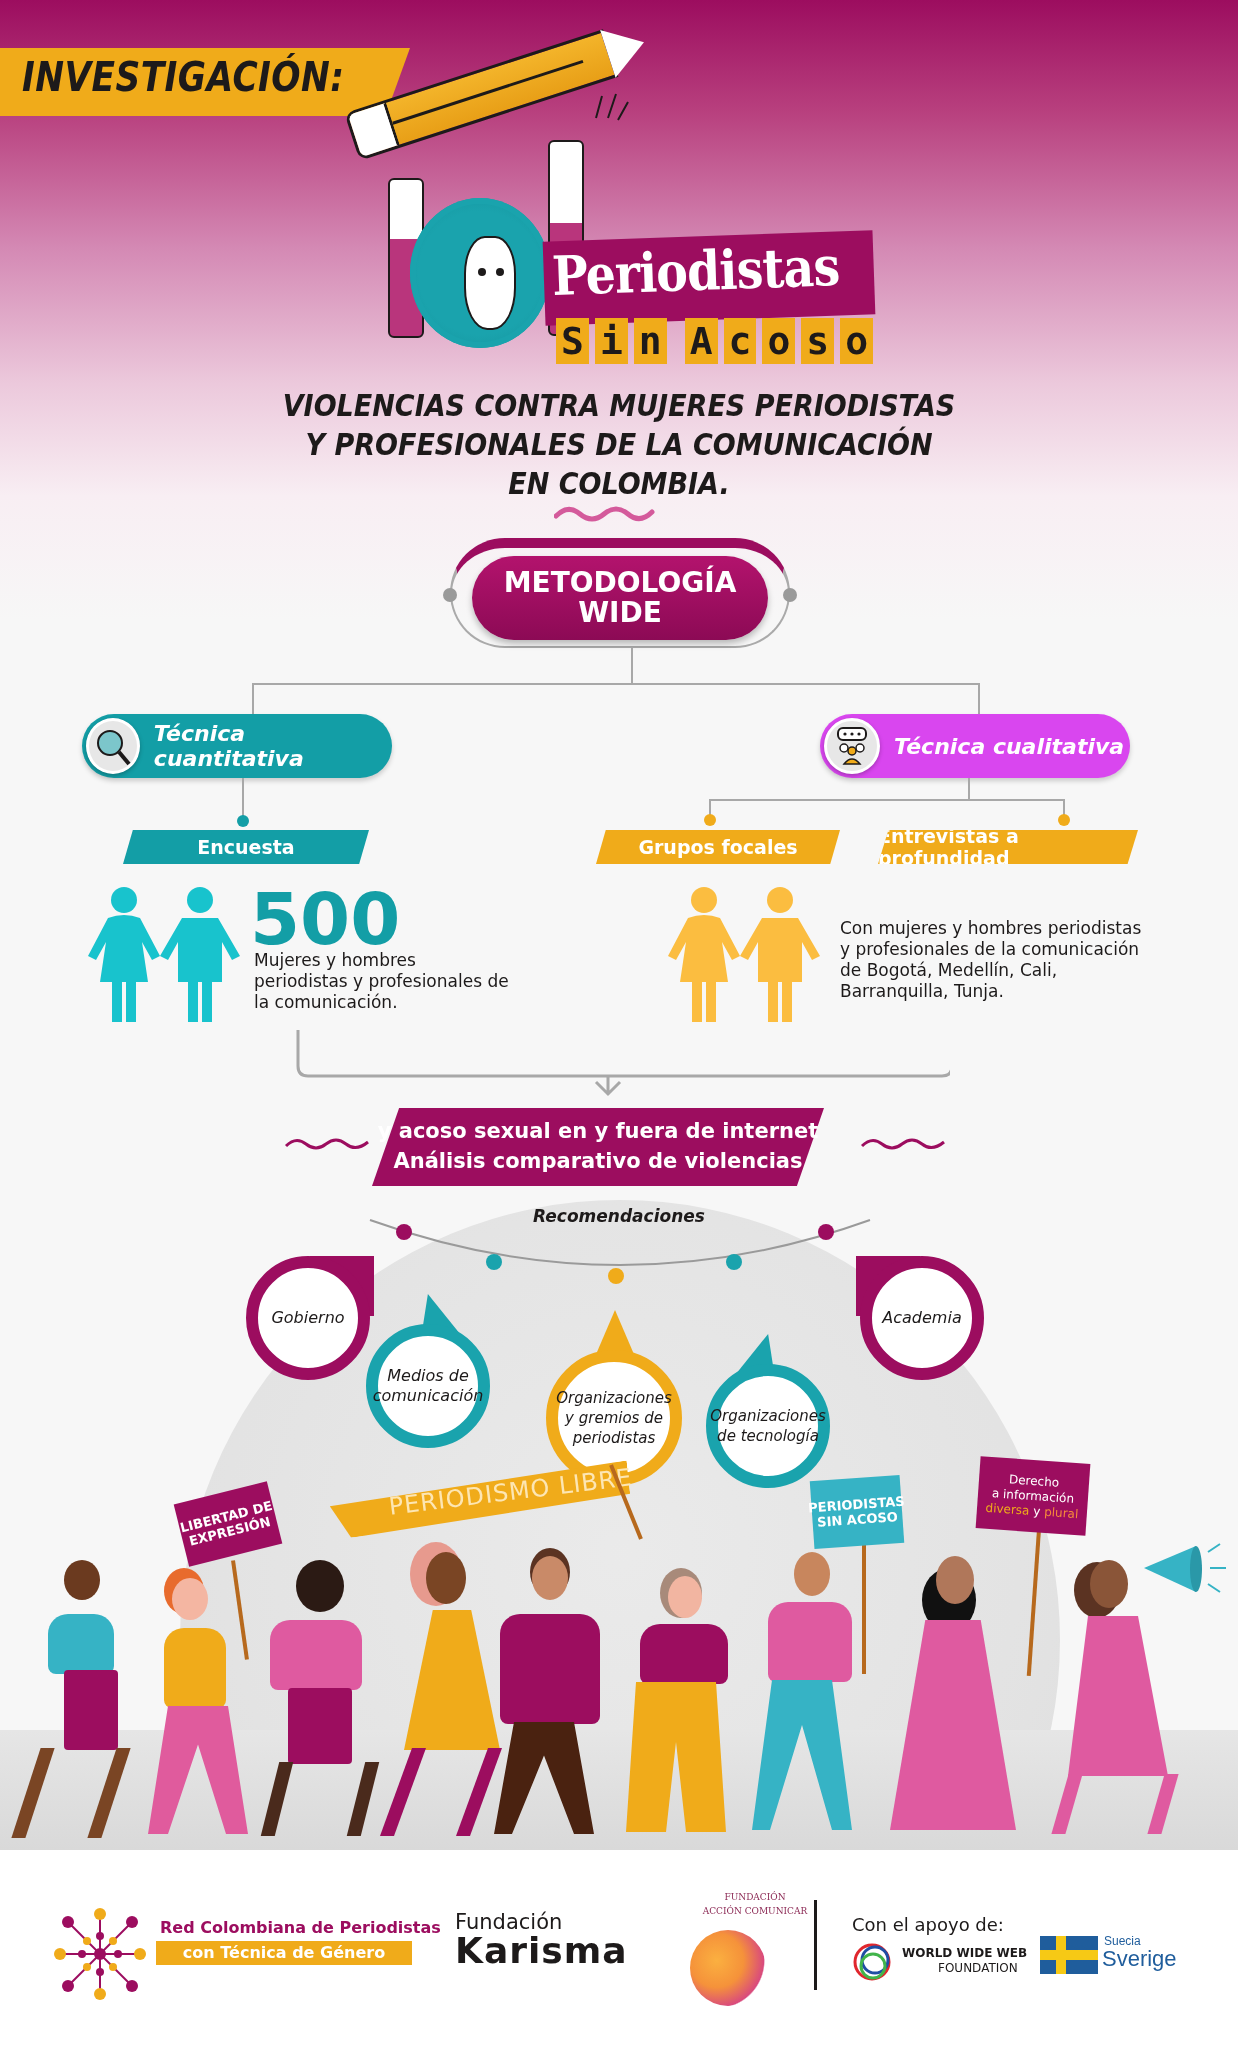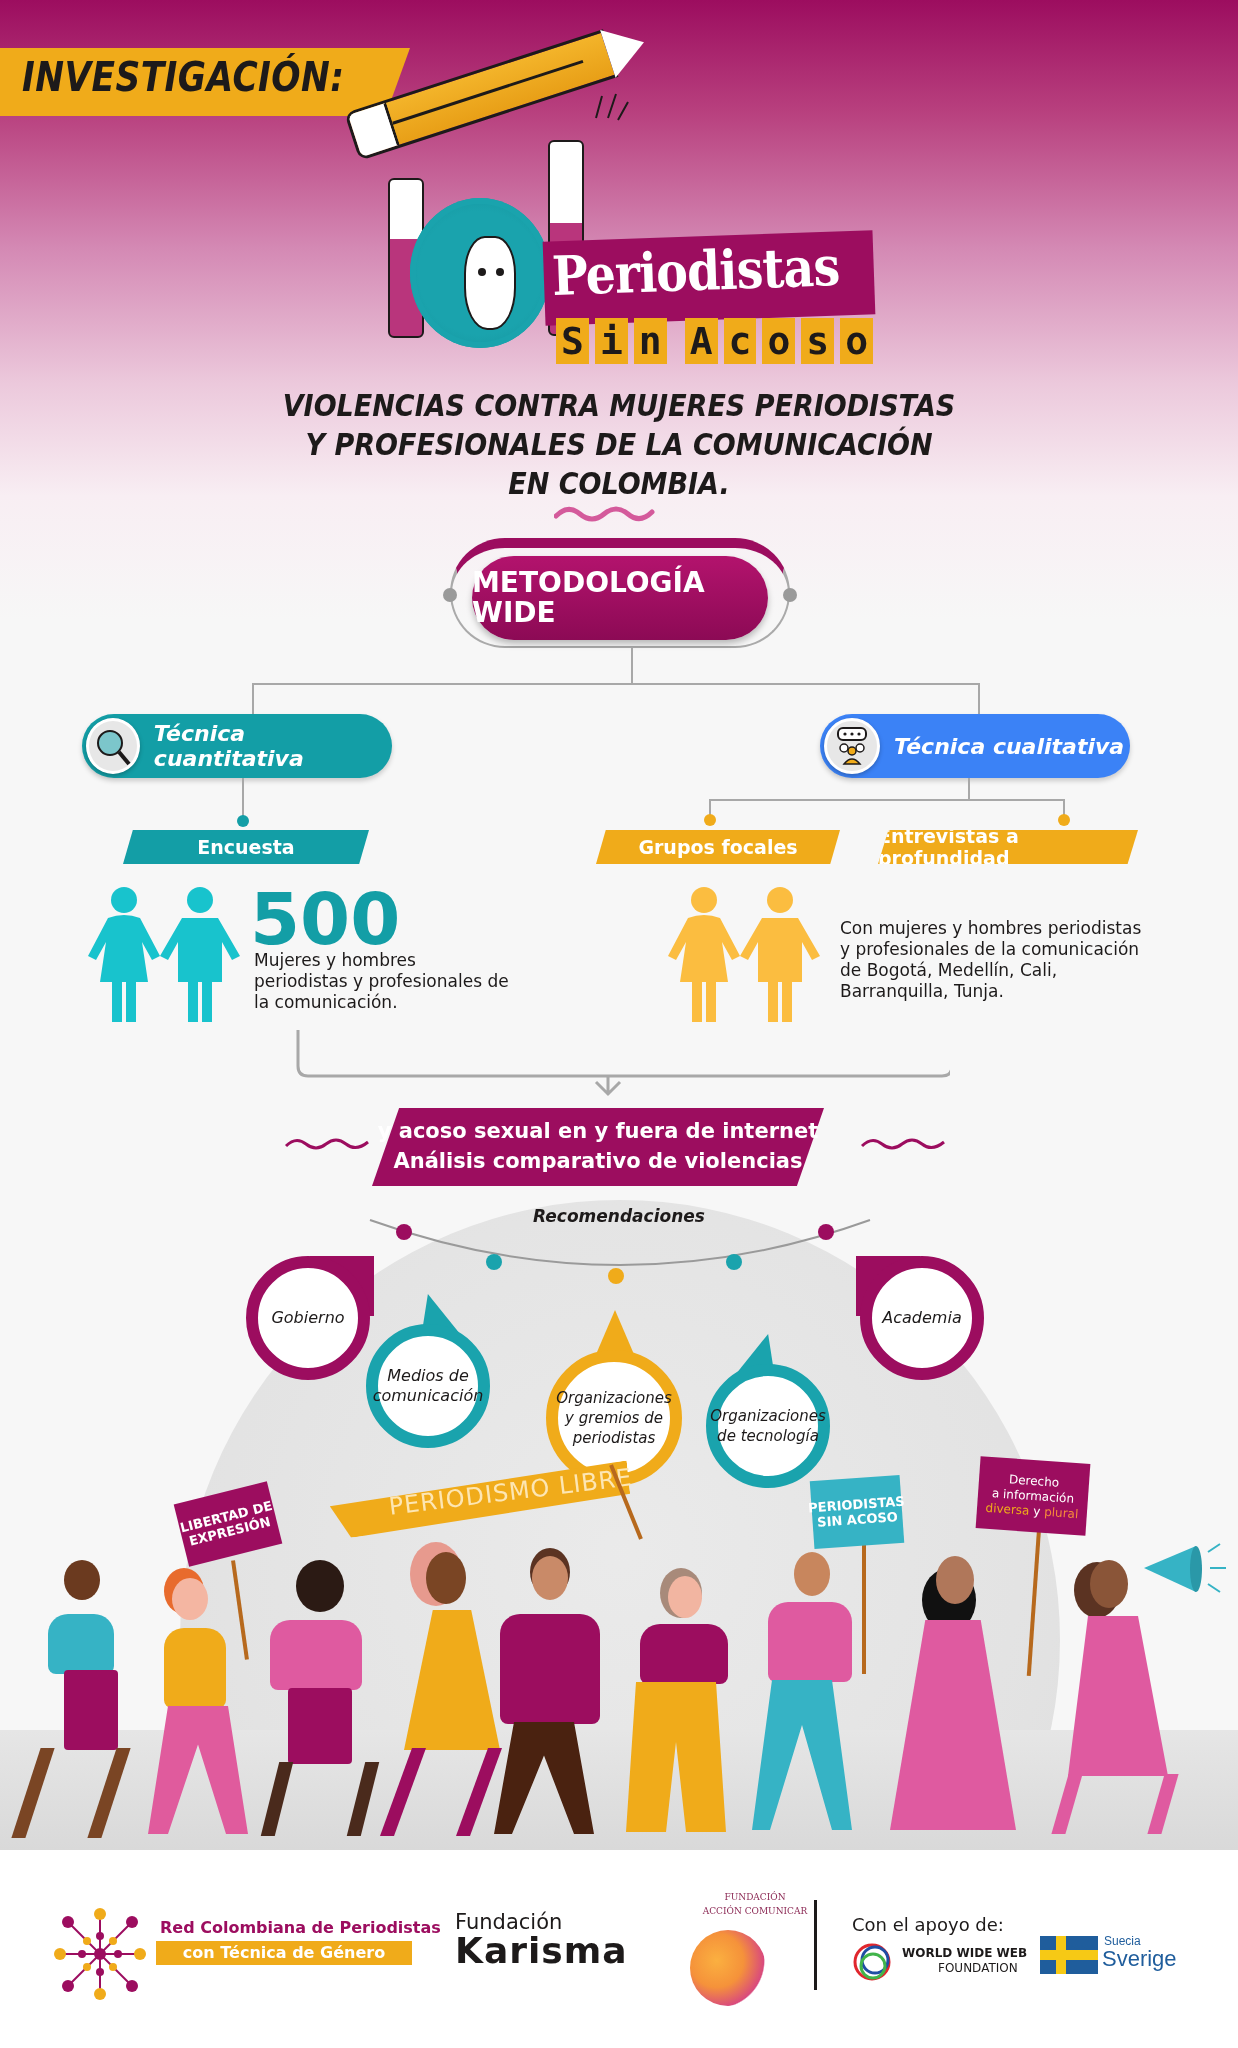--- a/index.html
+++ b/index.html
@@ -103,21 +103,21 @@
   .meta-outer {
     left: 450px; top: 538px; width: 340px; height: 110px;
     border: 2px solid #aaa; border-radius: 55px;
     border-top: 10px solid #9c0d5f;
   }
   .meta-pill {
     left: 472px; top: 556px; width: 296px; height: 84px;
     background: linear-gradient(#b3136d, #8c0a55);
     border-radius: 42px;
     box-shadow: 0 4px 6px rgba(0,0,0,0.25);
-    display: flex; flex-direction: column; justify-content: center;
+    display: flex; flex-direction: column; align-items: center; justify-content: center;
     color: #fff; font-weight: bold; font-size: 28px; line-height: 30px;
     font-family: "DejaVu Sans", sans-serif;
   }
   .knob { width: 14px; height: 14px; border-radius: 50%; background: #9a9a9a; }
 
   .line { background: #a8a8a8; }
 
   
   .tech-pill {
     height: 64px; border-radius: 32px;
@@ -313,21 +313,21 @@
   <g fill="#18c3cd">
     <circle cx="38" cy="14" r="13"></circle>
     <path d="M22 32 Q38 26 54 32 L74 70 L66 74 L56 56 L62 96 L50 96 L50 136 L40 136 L40 96 L36 96 L36 136 L26 136 L26 96 L14 96 L20 56 L10 74 L2 70 Z"></path>
     <circle cx="114" cy="14" r="13"></circle>
     <path d="M96 32 L132 32 L154 70 L146 74 L136 56 L136 96 L126 96 L126 136 L116 136 L116 96 L112 96 L112 136 L102 136 L102 96 L92 96 L92 56 L82 74 L74 70 Z"></path>
   </g>
 </svg>
 <div class="abs bignum" style="left:250px;top:888px;">500</div>
 <div class="abs desc" style="left:254px;top:950px;width:260px;">Mujeres y hombres periodistas y profesionales de la comunicación.</div>
 
-<div class="abs tech-pill" style="left:820px;top:714px;width:310px;background:#3b82f6;">
+<div class="abs tech-pill" style="left:820px;top:714px;width:310px;background:#d946ef;">
   <div class="tech-icon">
     <svg width="40" height="40" viewBox="0 0 40 40">
       <rect x="6" y="2" width="28" height="12" rx="5" fill="#fff" stroke="#1d1a1a" stroke-width="2"></rect>
       <circle cx="13" cy="8" r="1.6" fill="#1d1a1a"></circle>
         <circle cx="20" cy="8" r="1.6" fill="#1d1a1a"></circle>
         <circle cx="27" cy="8" r="1.6" fill="#1d1a1a"></circle>
       <circle cx="12" cy="22" r="4" fill="#fff" stroke="#1d1a1a" stroke-width="1.5"></circle>
       <circle cx="28" cy="22" r="4" fill="#fff" stroke="#1d1a1a" stroke-width="1.5"></circle>
       <circle cx="20" cy="25" r="4" fill="#f0ab1a" stroke="#1d1a1a" stroke-width="1.5"></circle>
       <path d="M12 38 Q20 28 28 38 Z" fill="#f0ab1a" stroke="#1d1a1a" stroke-width="1.5"></path>

